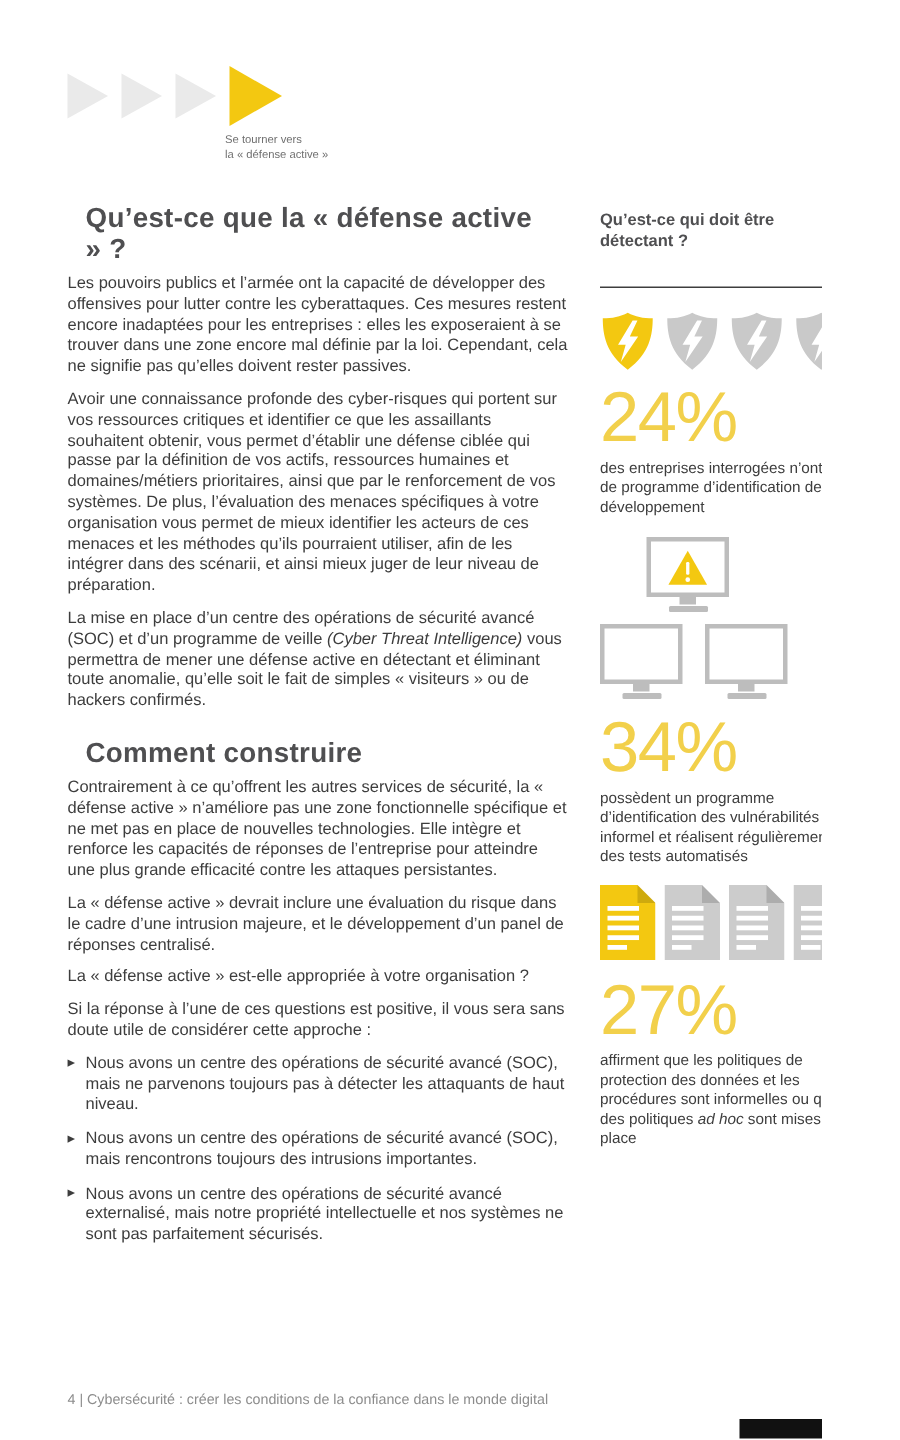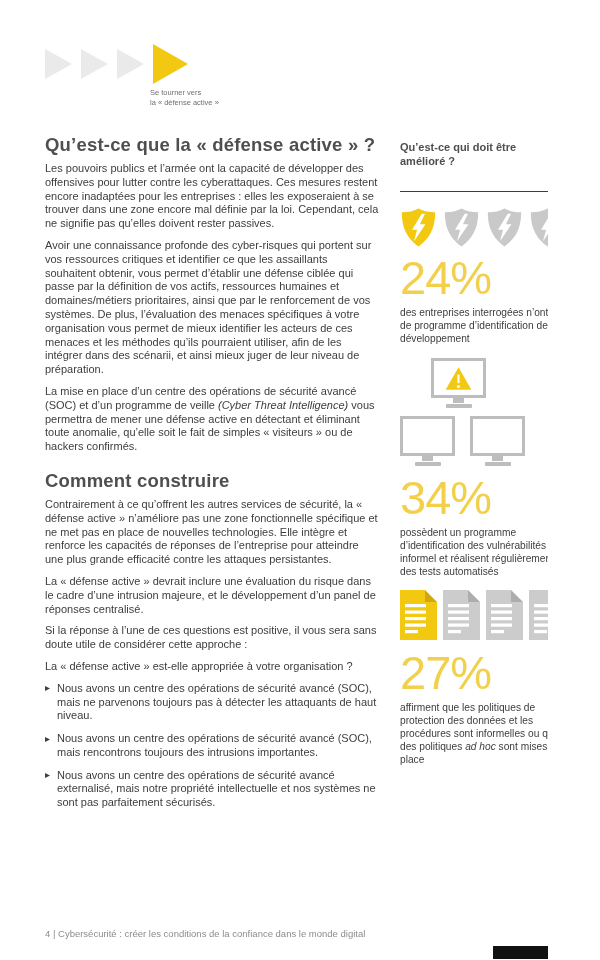--- a/index.html
+++ b/index.html
@@ -12,21 +12,21 @@
   .arrow-row { position:absolute; left:45px; top:44px; display:flex; align-items:center; }
   .tri { width:0; height:0; border-top:15px solid transparent; border-bottom:15px solid transparent;
          border-left:27px solid #eaeaea; margin-right:9px; }
   .tri.active { border-top:20px solid transparent; border-bottom:20px solid transparent;
                 border-left:35px solid #f3c811; margin-right:0; }
   .step-caption { position:absolute; left:150px; top:88px; font-size:7.5px; line-height:10px; color:#6f6f6f; }
 
   
   .col-left { position:absolute; left:45px; top:134px; width:334px; }
   .sec-title { font-size:18.5px; line-height:21px; font-weight:bold; color:#4f4f51;
-               margin:0 0 7px; letter-spacing:0.2px; }
+               margin:0 12px 7px; letter-spacing:0.2px; }
   .sec2 { margin-top:16px; }
   .col-left p { font-size:11px; line-height:13.8px; margin:0 0 8px; }
   ul.approach { list-style:none; margin:3px 0 0; padding:0; }
   ul.approach li { position:relative; padding-left:12px; font-size:11px; line-height:13.8px; margin-bottom:9px; }
   ul.approach li::before { content:"▸"; position:absolute; left:0; top:-0.5px; font-size:10px; color:#3d3d3d; }
 
   
   .col-right { position:absolute; left:400px; top:140px; width:168px; }
   .side-title { font-size:11px; line-height:14px; font-weight:bold; color:#4f4f51; margin:0 0 23px; }
   .side-rule { border:0; border-top:1.5px solid #3e3e3e; margin:0 0 15px; }
@@ -100,33 +100,33 @@
     <h1 class="sec-title">Qu’est-ce que la « défense active » ?</h1>
     <p>Les pouvoirs publics et l’armée ont la capacité de développer des offensives pour lutter contre les cyberattaques. Ces mesures restent encore inadaptées pour les entreprises : elles les exposeraient à se trouver dans une zone encore mal définie par la loi. Cependant, cela ne signifie pas qu’elles doivent rester passives.</p>
     <p>Avoir une connaissance profonde des cyber-risques qui portent sur vos ressources critiques et identifier ce que les assaillants souhaitent obtenir, vous permet d’établir une défense ciblée qui passe par la définition de vos actifs, ressources humaines et domaines/métiers prioritaires, ainsi que par le renforcement de vos systèmes. De plus, l’évaluation des menaces spécifiques à votre organisation vous permet de mieux identifier les acteurs de ces menaces et les méthodes qu’ils pourraient utiliser, afin de les intégrer dans des scénarii, et ainsi mieux juger de leur niveau de préparation.</p>
     <p><span>La mise en place d’un centre des opérations de sécurité avancé (SOC) et d’un programme de veille </span><i>(Cyber Threat Intelligence)</i><span> vous permettra de mener une défense active en détectant et éliminant toute anomalie, qu’elle soit le fait de simples « visiteurs » ou de hackers confirmés.</span></p>
 
     <h1 class="sec-title sec2">
       <span style="display:block">Comment construire</span>
     </h1>
     <p>Contrairement à ce qu’offrent les autres services de sécurité, la « défense active » n’améliore pas une zone fonctionnelle spécifique et ne met pas en place de nouvelles technologies. Elle intègre et renforce les capacités de réponses de l’entreprise pour atteindre une plus grande efficacité contre les attaques persistantes.</p>
     <p>La « défense active » devrait inclure une évaluation du risque dans le cadre d’une intrusion majeure, et le développement d’un panel de réponses centralisé.</p>
+    <p>La « défense active » est-elle appropriée à votre organisation ?</p>
     <p>Si la réponse à l’une de ces questions est positive, il vous sera sans doute utile de considérer cette approche :</p>
-    <p>La « défense active » est-elle appropriée à votre organisation ?</p>
     <ul class="approach">
       <li>Nous avons un centre des opérations de sécurité avancé (SOC), mais ne parvenons toujours pas à détecter les attaquants de haut niveau.</li>
       <li>Nous avons un centre des opérations de sécurité avancé (SOC), mais rencontrons toujours des intrusions importantes.</li>
       <li>Nous avons un centre des opérations de sécurité avancé externalisé, mais notre propriété intellectuelle et nos systèmes ne sont pas parfaitement sécurisés.</li>
     </ul>
   </div>
 
   <div class="col-right">
     <div class="side-title">
       <span style="display:block">Qu’est-ce qui doit être</span>
-      <span style="display:block">amélioré ?</span>
+      <span style="display:block">détectant ?</span>
     </div>
     <hr class="side-rule">
 
     <div class="icon-row">
       <svg class="shield hl">
           <use href="#sym-shield"></use>
         </svg>
       <svg class="shield">
           <use href="#sym-shield"></use>
         </svg>

